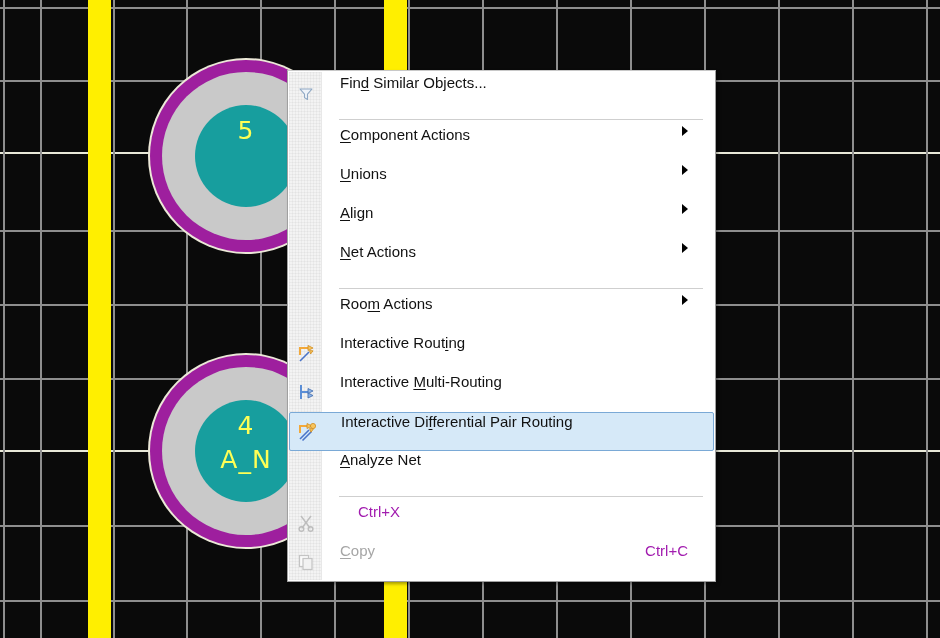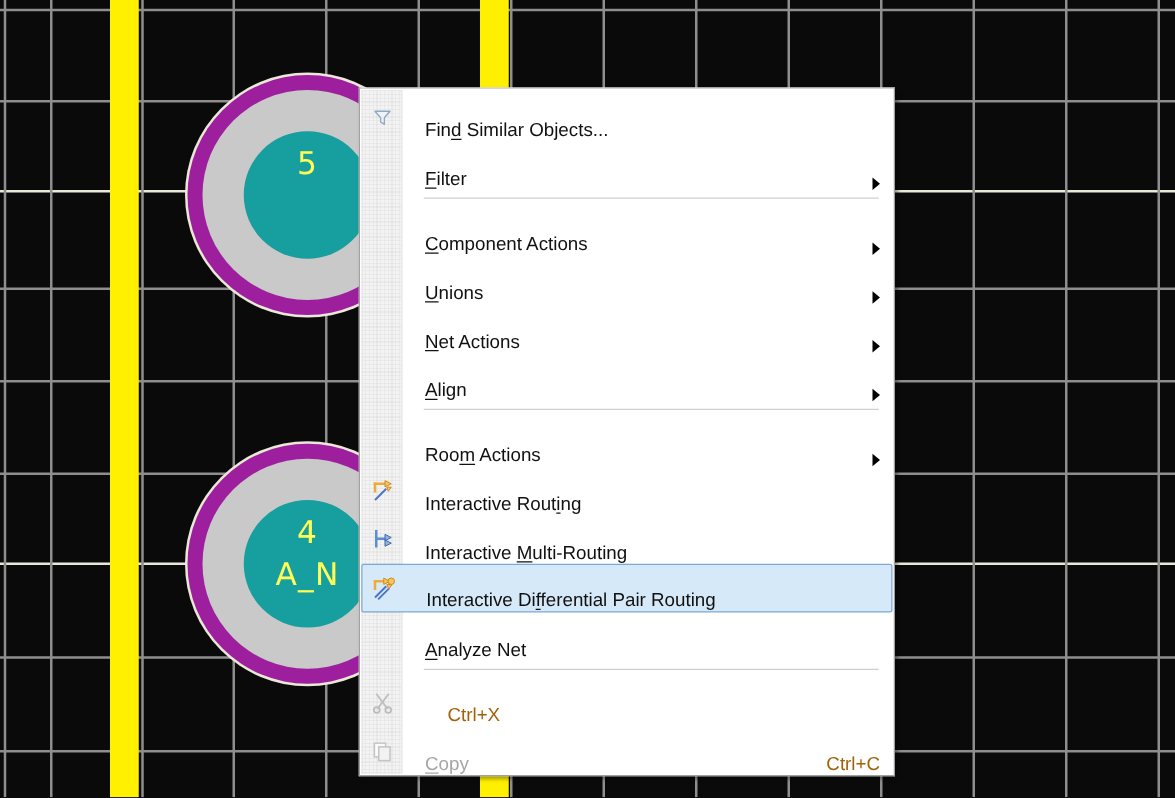--- a/index.html
+++ b/index.html
@@ -41,32 +41,32 @@
   }
   .gutter{
     position:absolute;left:1px;top:1px;bottom:1px;width:32px;
     background:
       repeating-linear-gradient(0deg,rgba(0,0,0,.035) 0 1px,transparent 1px 3px),
       repeating-linear-gradient(90deg,rgba(0,0,0,.035) 0 1px,transparent 1px 3px),
       #f3f3f3;
     border-right:1px solid #e8e8e8;
   }
   .item{
-    position:relative;display:flex;align-items:flex-end;
-    height:39px;margin:0 1px;padding-left:51px;padding-right:10px;
+    position:relative;display:flex;align-items:flex-start;
+    height:39px;margin:0 1px;padding-left:51px;padding-right:26px;
     box-sizing:border-box;z-index:2;
   }
   .item .ico{
     position:absolute;left:6px;top:50%;transform:translateY(-50%);
     width:22px;height:22px;display:flex;align-items:center;justify-content:center;
   }
   .item .txt{flex:1;white-space:nowrap;}
   .item .accel{color:#9a9a9a;font-size:15px;padding-left:18px;}
   .item.disabled .txt{color:#a6a6a6;}
-  .item.disabled .accel{color:#a16207;}
+  .item.disabled .accel{color:#a21caf;}
   .item.highlight{
     background:#d6e9f8;
     border:1px solid #7aa9d6;
     border-radius:2px;
     margin:0 1px;
     height:39px;
   }
   .arrow{
     width:0;height:0;border-left:6px solid #000;
     border-top:5px solid transparent;border-bottom:5px solid transparent;
@@ -133,44 +133,40 @@
     <div class="item">
       <span class="ico">
         <svg width="18" height="18" viewBox="0 0 18 18">
           <path d="M3 4 H15 L10.5 9.2 V14.5 L7.5 12.6 V9.2 Z" fill="#eef3f9" stroke="#8fa8c4" stroke-width="1.1" stroke-linejoin="round"></path>
         </svg>
       </span>
       <span class="txt">Fin<span class="u">d</span> Similar Objects...</span>
     </div>
 
 
-    <div class="item">
-      <span class="txt"><span class="u">F</span>ilter</span>
-      <span class="arrow"></span>
-    </div>
 
     <div class="sep"></div>
 
     <div class="item">
       <span class="txt"><span class="u">C</span>omponent Actions</span>
       <span class="arrow"></span>
     </div>
 
     <div class="item">
       <span class="txt"><span class="u">U</span>nions</span>
       <span class="arrow"></span>
     </div>
 
     <div class="item">
+      <span class="txt"><span class="u">A</span>lign</span>
+      <span class="arrow"></span>
+    </div>
+
+    <div class="item">
       <span class="txt"><span class="u">N</span>et Actions</span>
-      <span class="arrow"></span>
-    </div>
-
-    <div class="item">
-      <span class="txt"><span class="u">A</span>lign</span>
       <span class="arrow"></span>
     </div>
 
     <div class="sep"></div>
 
     <div class="item">
       <span class="txt">Roo<span class="u">m</span> Actions</span>
       <span class="arrow"></span>
     </div>
 

